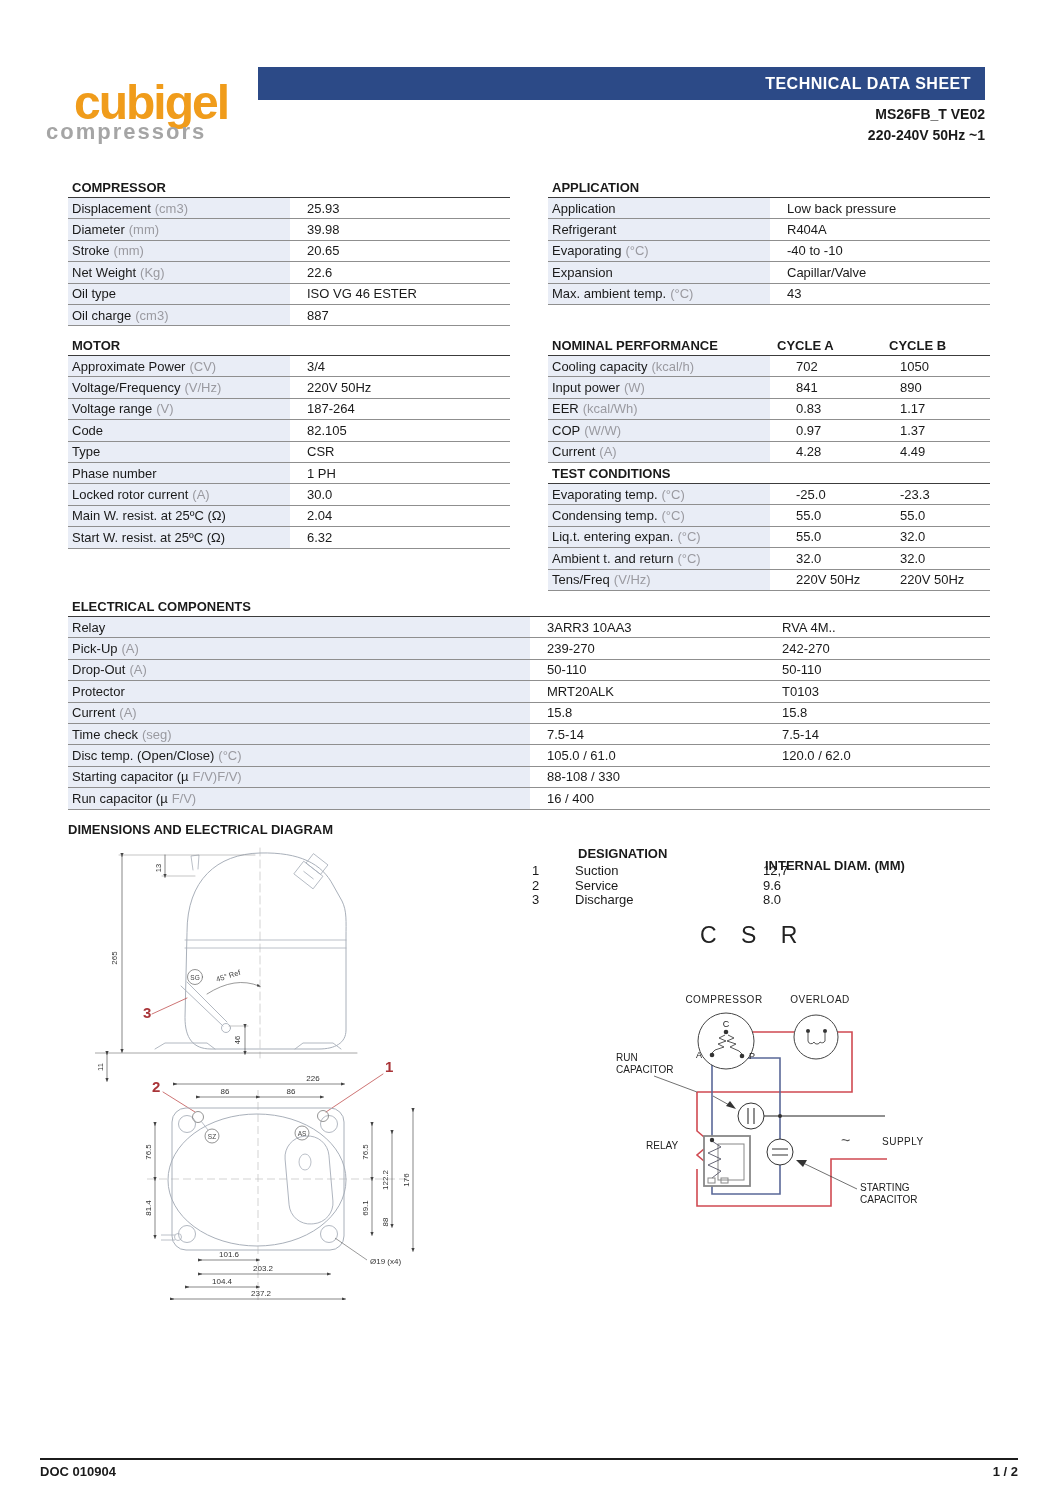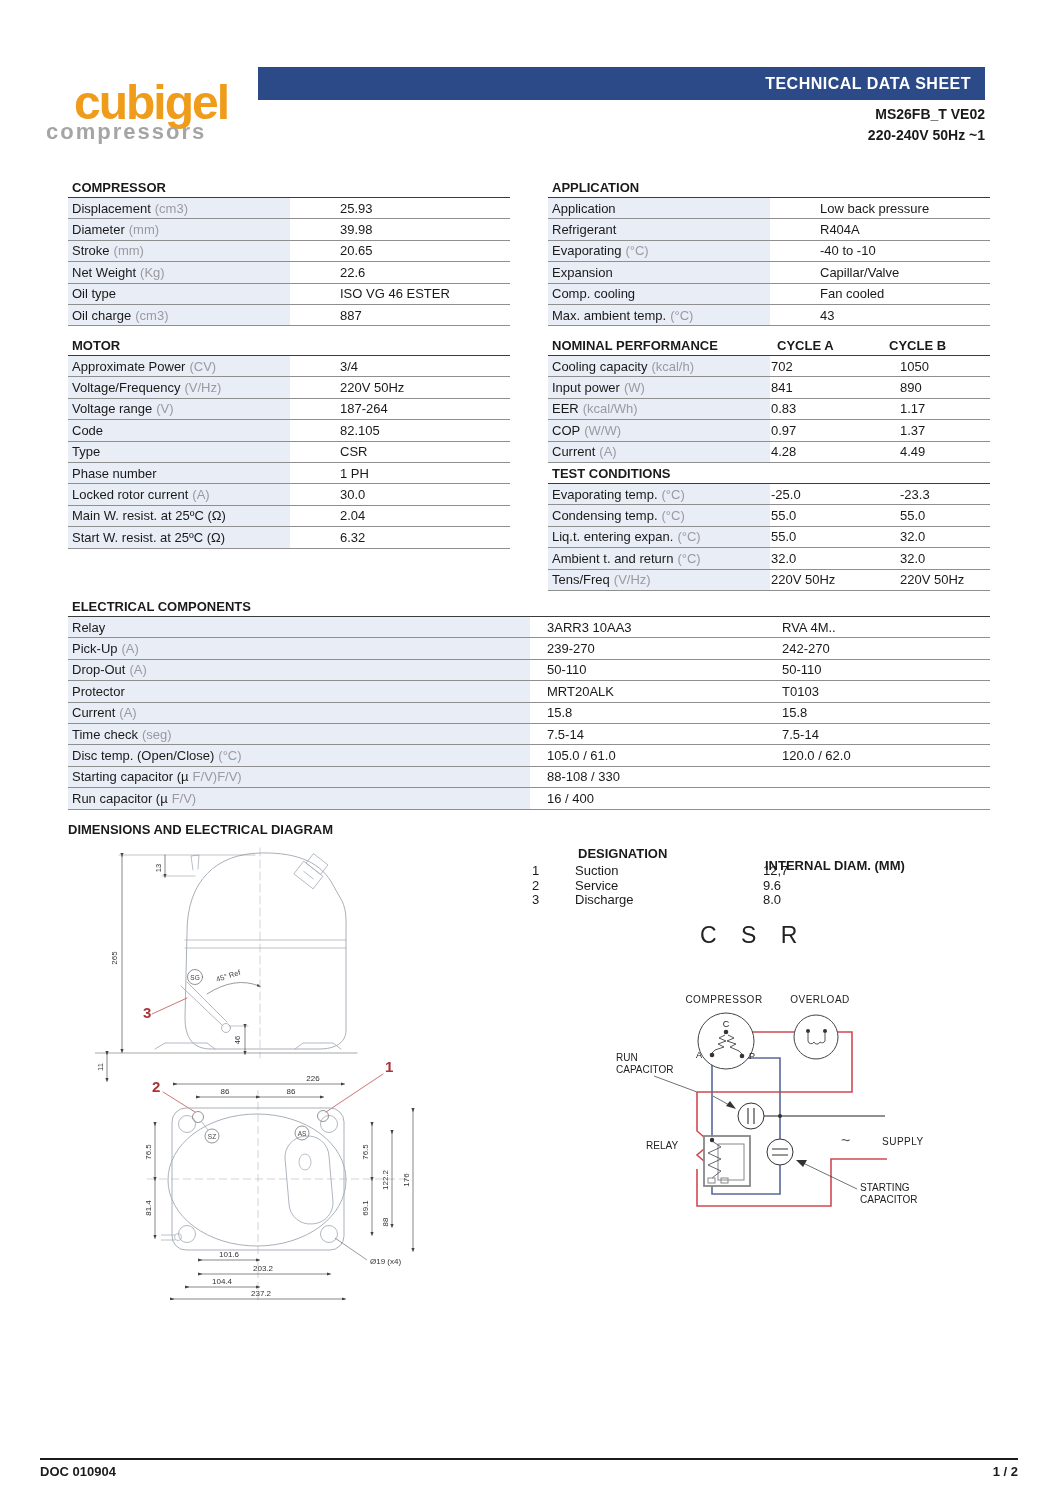--- a/index.html
+++ b/index.html
@@ -16,22 +16,22 @@
 
   
   .sec{position:absolute;font-size:13px;}
   .sec-head{border-bottom:1px solid #3c3c3c;height:20px;display:flex;align-items:flex-end;padding-bottom:2px;box-sizing:border-box;}
   .sec-title{font-weight:bold;font-size:13px;padding-left:4px;white-space:nowrap;}
   .hc{font-weight:bold;font-size:13px;box-sizing:border-box;}
   .r{display:flex;height:21.4px;border-bottom:1px solid #8f8f8f;align-items:center;box-sizing:border-box;}
   .lc{background:#e9edf6;height:100%;display:flex;align-items:center;padding-left:4px;box-sizing:border-box;white-space:nowrap;}
   .w222{width:222px;min-width:222px;}
   .w462{width:462px;min-width:462px;}
-  .vc{padding-left:17px;white-space:nowrap;margin-left:33px;}
-  .va{width:110px;min-width:110px;padding-left:1px;box-sizing:border-box;white-space:nowrap;}
+  .vc{padding-left:17px;white-space:nowrap;}
+  .va{width:110px;min-width:110px;padding-left:26px;box-sizing:border-box;white-space:nowrap;}
   .vb{padding-left:20px;white-space:nowrap;}
   .ea{width:235px;min-width:235px;padding-left:17px;box-sizing:border-box;white-space:nowrap;}
   .eb{padding-left:17px;white-space:nowrap;}
   .un{color:#9a9aa0;margin-left:4px;}
 
   
   .des{font-size:13px;line-height:14.5px;}
   .des-h{position:relative;height:17px;font-weight:bold;}
   .des-row{display:flex;}
   .des-num{width:45px;padding-left:2px;box-sizing:border-box;}
@@ -131,27 +131,20 @@
           <span class="un">(°C)</span>
         </div>
         <div class="vc">-40 to -10</div>
       </div>
     <div class="r">
         <div class="lc w222">
           <span>Expansion</span>
           <span class="un"></span>
         </div>
         <div class="vc">Capillar/Valve</div>
-      </div>
-    <div class="r">
-        <div class="lc w222">
-          <span>Comp. cooling</span>
-          <span class="un"></span>
-        </div>
-        <div class="vc">Fan cooled</div>
       </div>
     <div class="r">
         <div class="lc w222">
           <span>Max. ambient temp.</span>
           <span class="un">(°C)</span>
         </div>
         <div class="vc">43</div>
       </div>
   </div>
 

